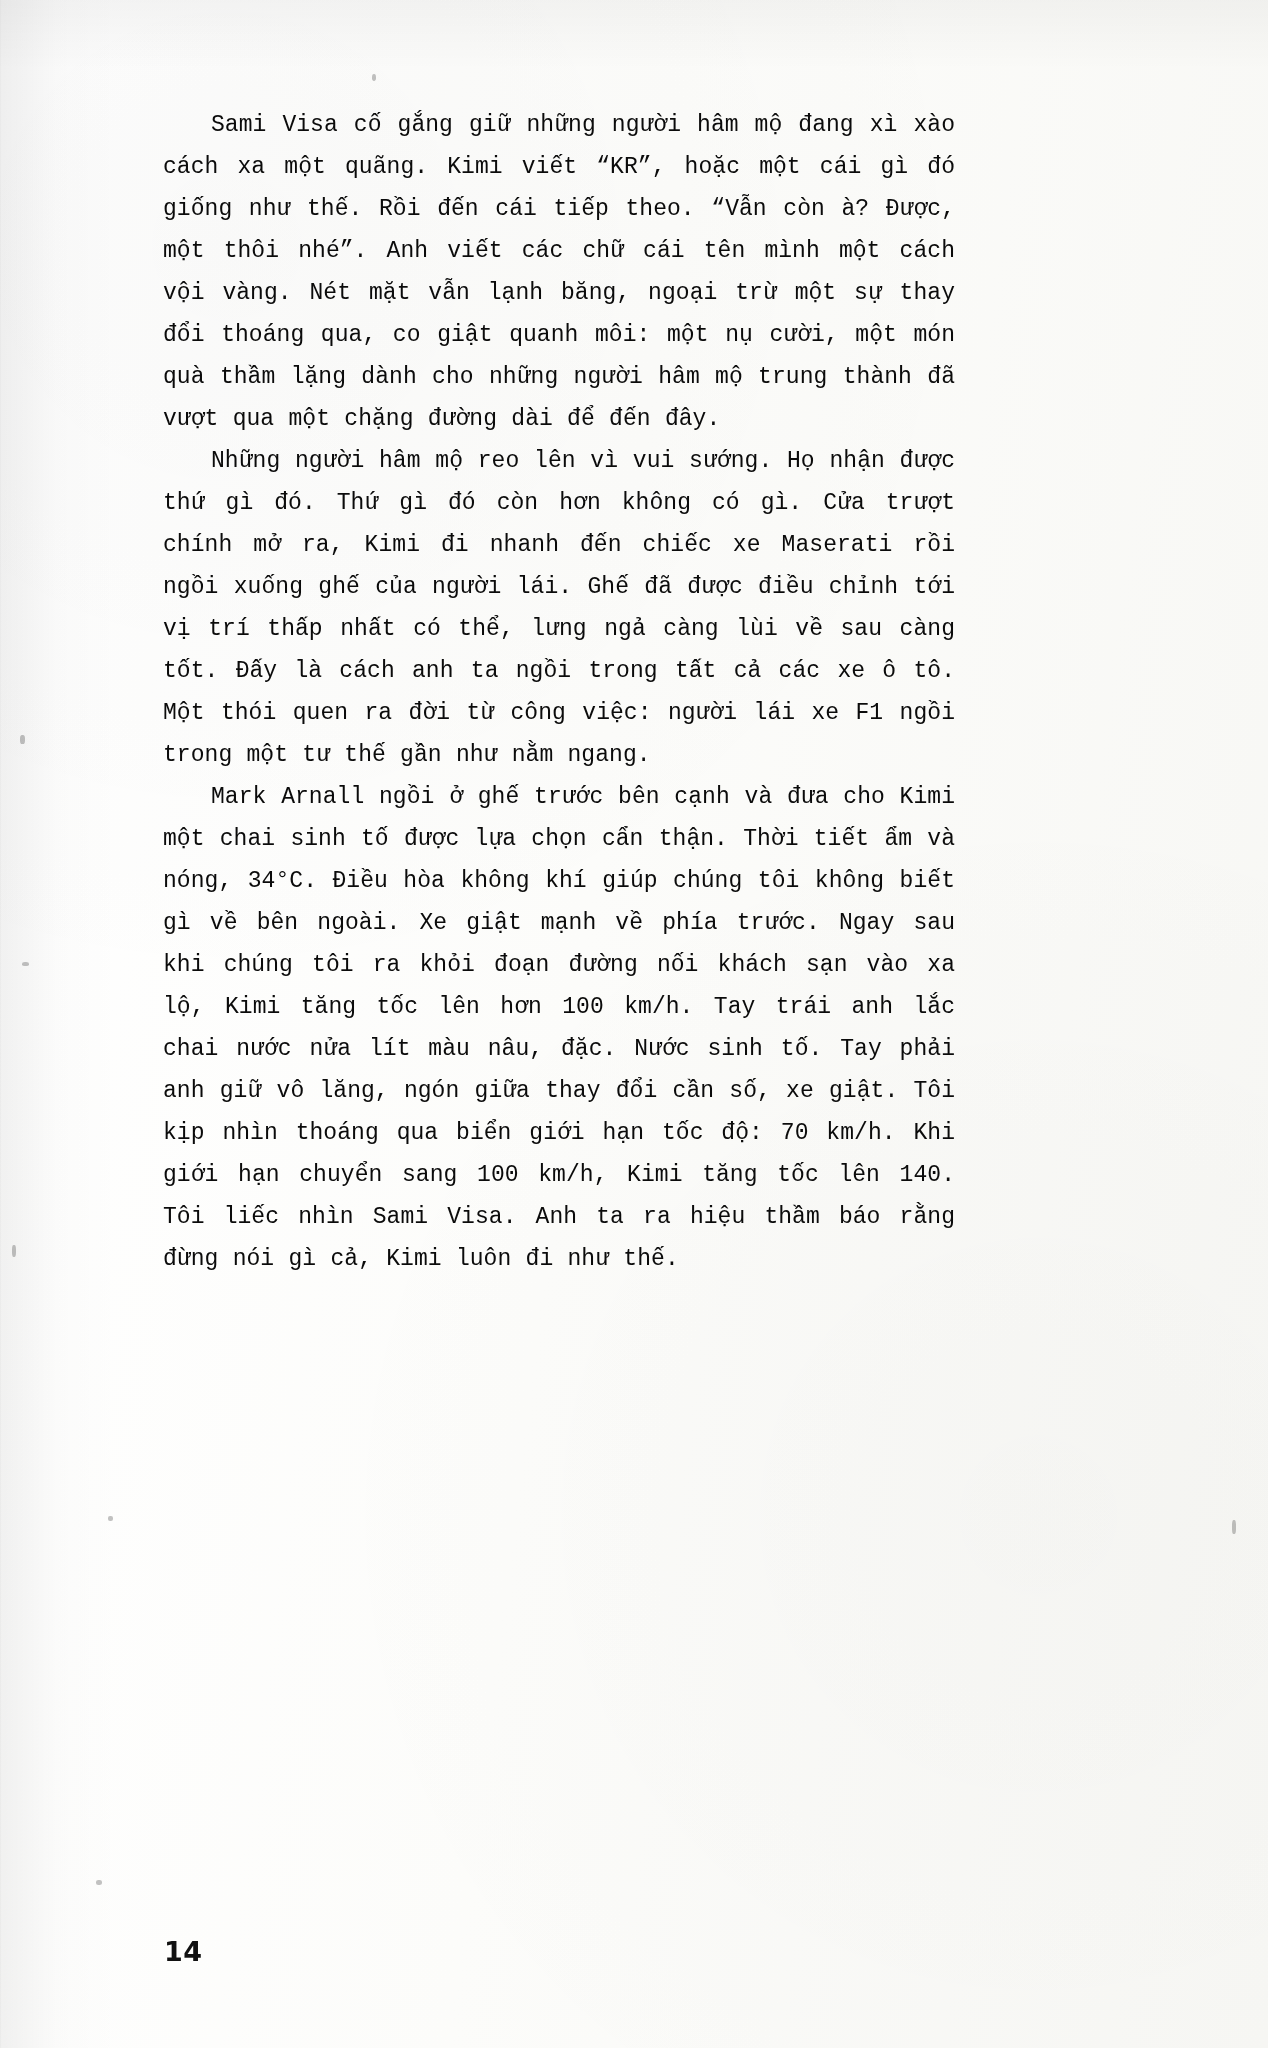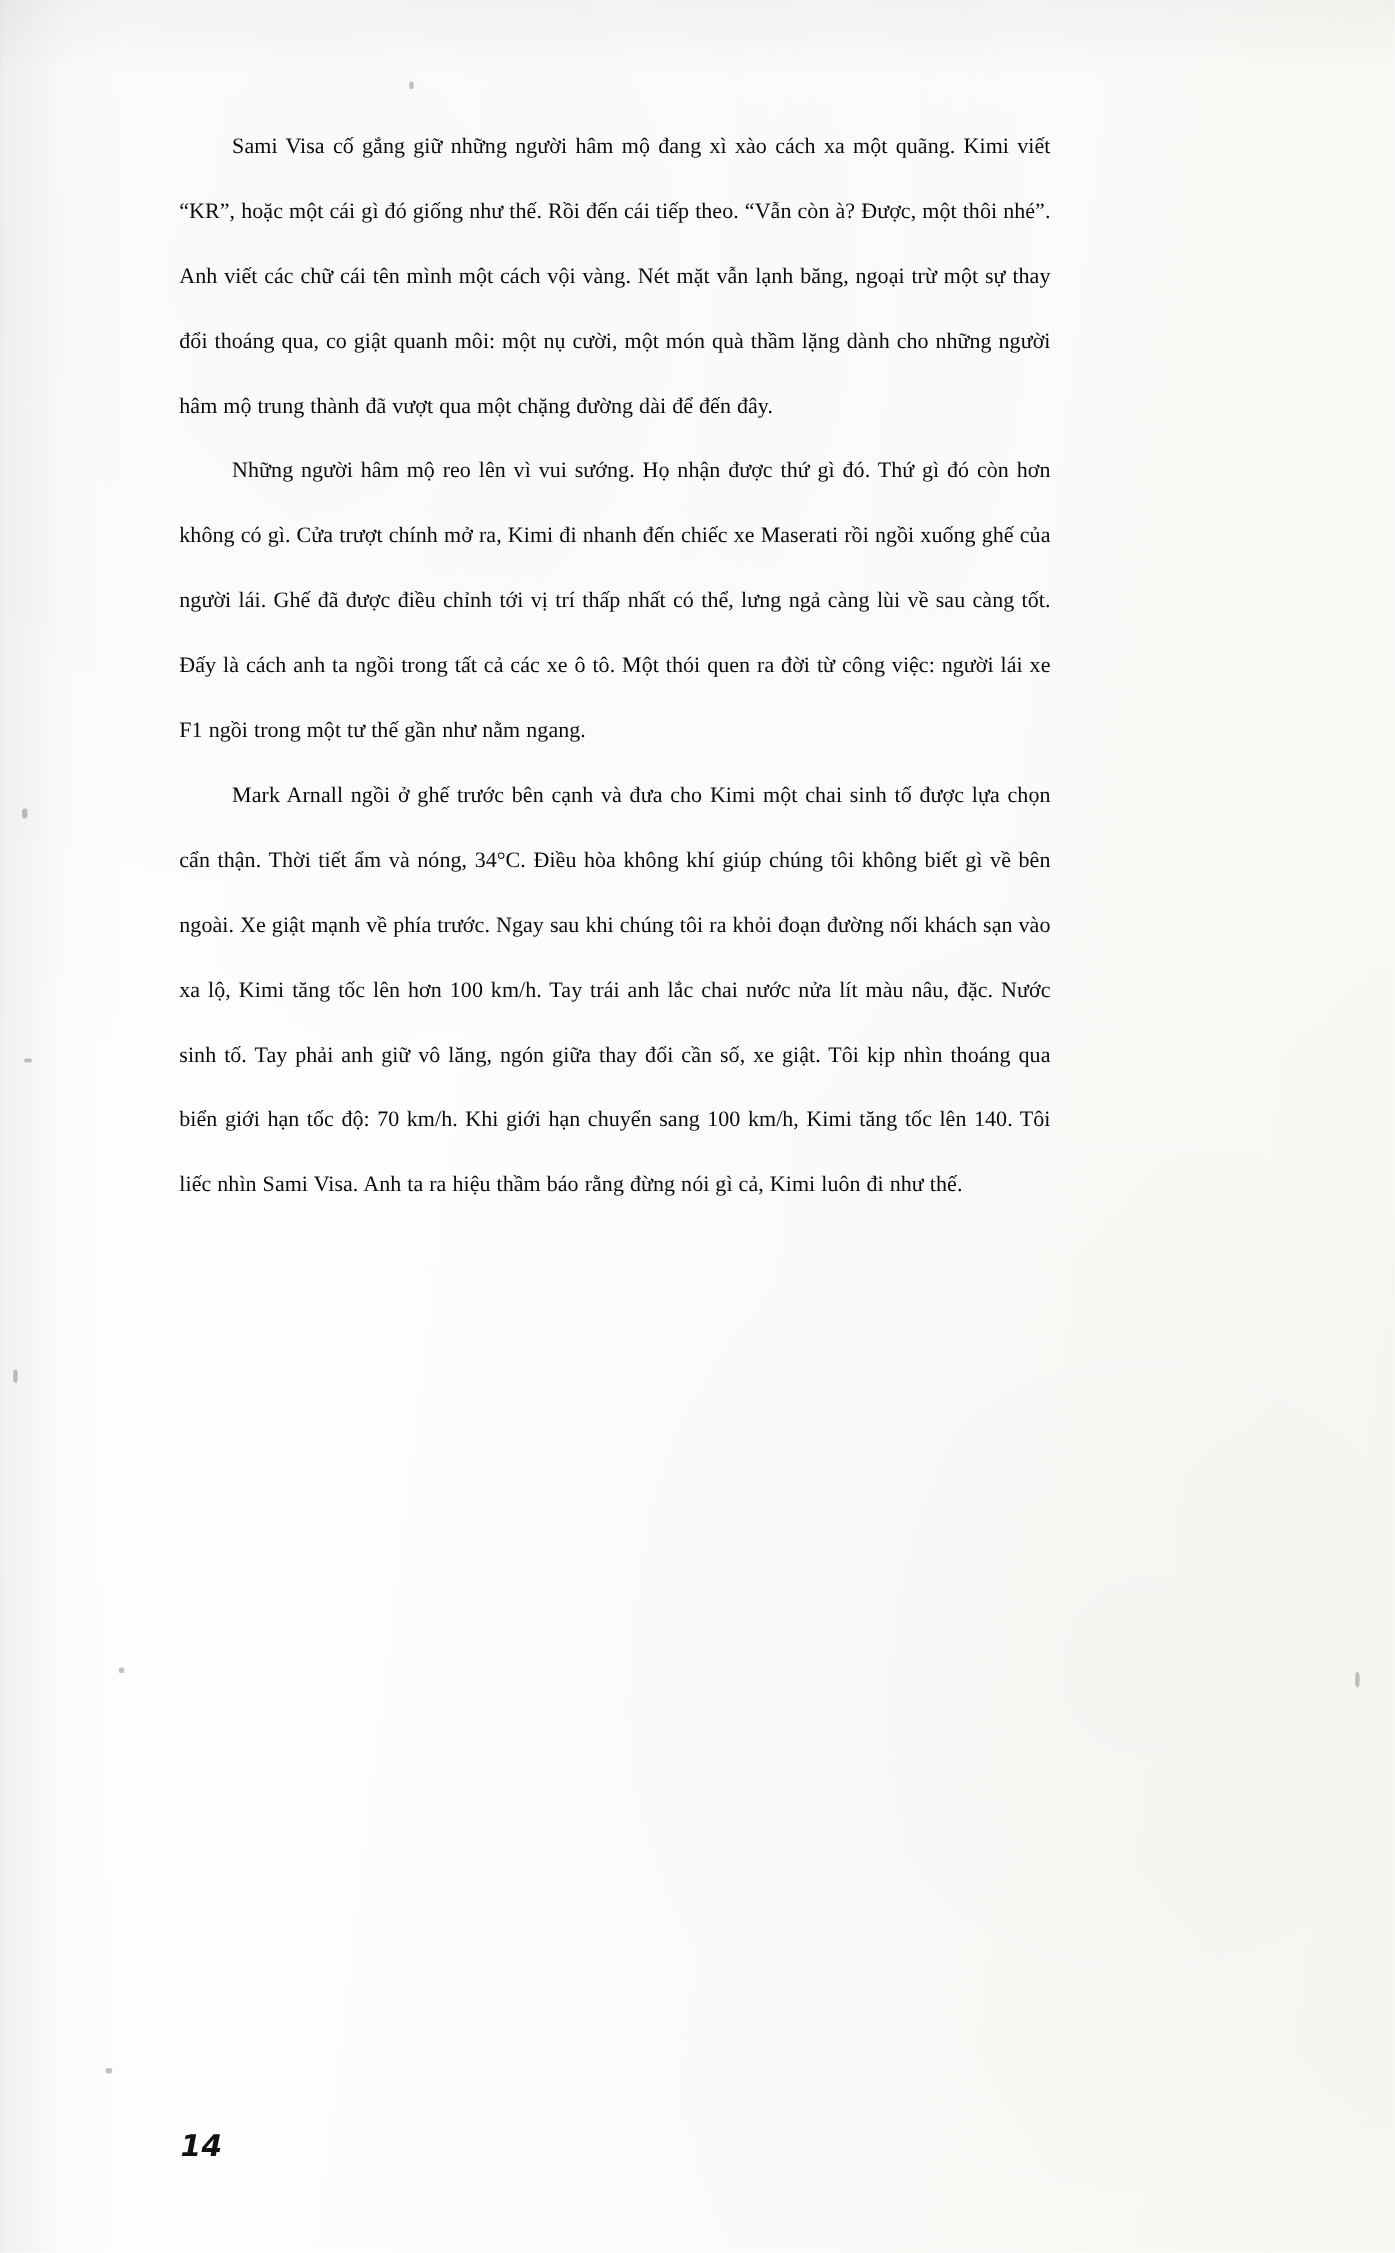--- a/index.html
+++ b/index.html
@@ -60,47 +60,47 @@
     position: absolute;
     left: 163px;
     top: 104px;
     width: 792px;
   }
 
   .body-paragraph {
     margin: 0;
     text-align: justify;
     text-justify: inter-word;
-    font-size: 20px;
-    line-height: 59px;
+    font-size: 23px;
+    line-height: 42px;
     color: #0b0b0b;
     text-indent: 48px;
     letter-spacing: 0.05px;
     word-spacing: 0.4px;
+    font-family: Liberation Mono, monospace;
     -webkit-font-smoothing: antialiased;
   }
   .body-paragraph:last-child {
     text-align-last: left;
   }
   
   .body-paragraph {
     text-align-last: left;
   }
 
   
   #page-folio {
     position: absolute;
     left: 164px;
     top: 1936px;
     font-family: "DejaVu Sans", "Liberation Sans", sans-serif;
     font-weight: 700;
     font-size: 27px;
     color: #111111;
     letter-spacing: 0.5px;
-    font-style: italic;
   }
 
   
   .fleck {
     position: absolute;
     background: rgba(40,40,40,0.28);
     pointer-events: none;
     border-radius: 40%;
   }
 </style>

